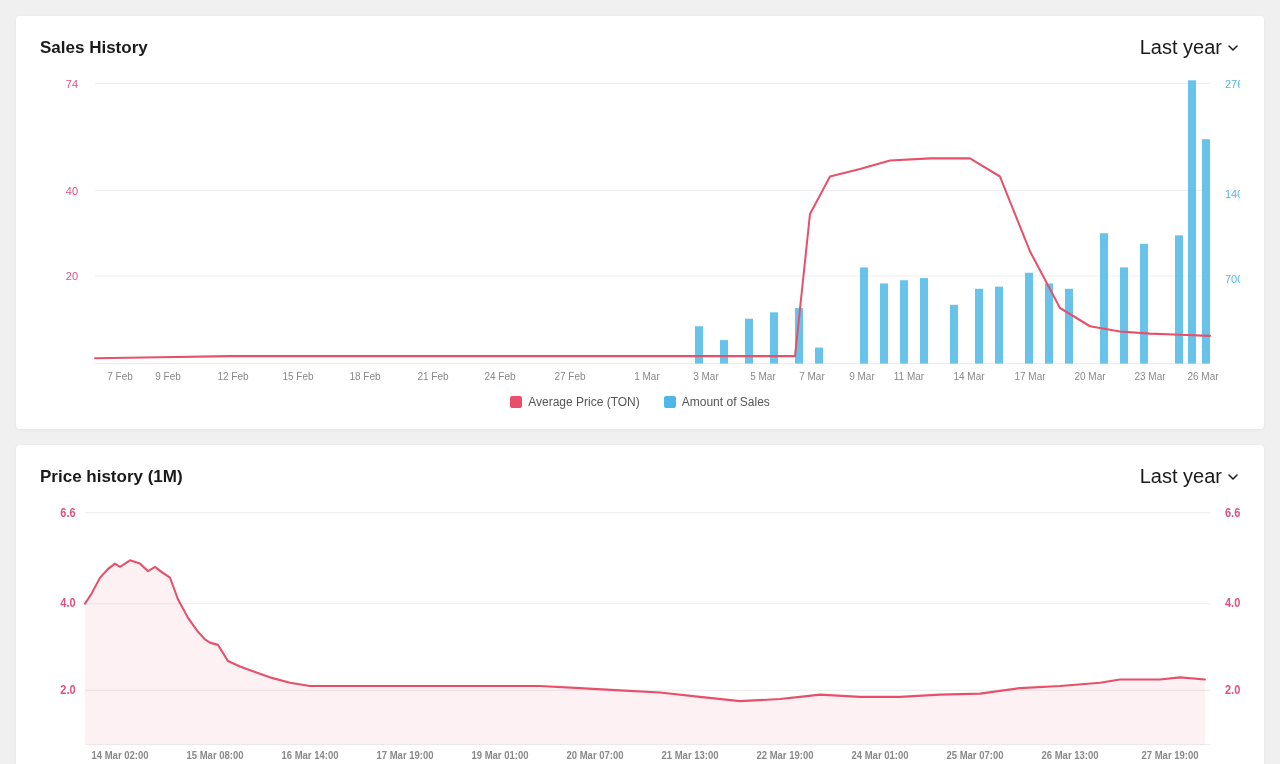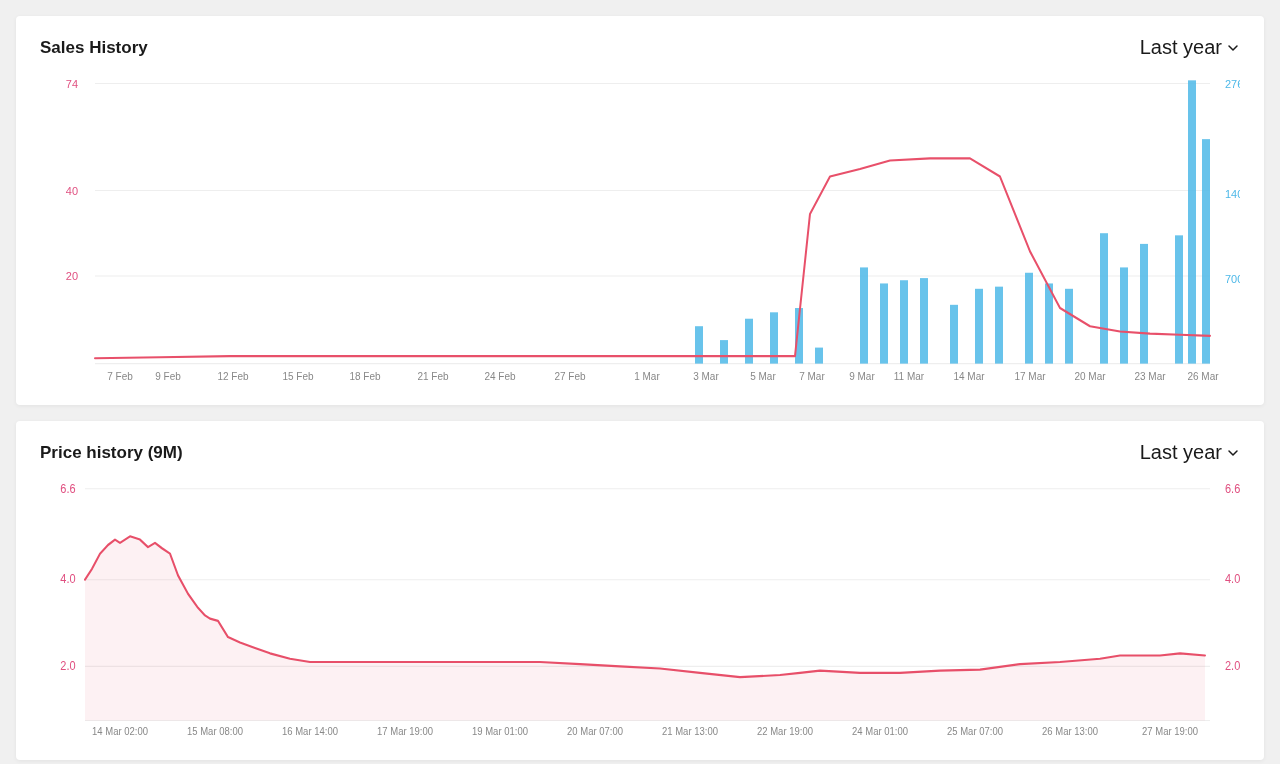--- a/index.html
+++ b/index.html
@@ -39,20 +39,21 @@
     .chart-area {
       position: relative;
       width: 100%;
     }
     
     .sales-chart-area {
       height: 310px;
     }
     .price-chart-area {
       height: 260px;
+      font-weight: bold;
     }
     .legend {
       display: flex;
       justify-content: center;
       gap: 24px;
       margin-top: 10px;
       font-size: 12px;
       color: #555;
     }
     .legend-item {
@@ -142,25 +143,35 @@
       <text x="772" y="285" font-size="10" fill="#888" text-anchor="middle">7 Mar</text>
       <text x="822" y="285" font-size="10" fill="#888" text-anchor="middle">9 Mar</text>
       <text x="869" y="285" font-size="10" fill="#888" text-anchor="middle">11 Mar</text>
       <text x="929" y="285" font-size="10" fill="#888" text-anchor="middle">14 Mar</text>
       <text x="990" y="285" font-size="10" fill="#888" text-anchor="middle">17 Mar</text>
       <text x="1050" y="285" font-size="10" fill="#888" text-anchor="middle">20 Mar</text>
       <text x="1110" y="285" font-size="10" fill="#888" text-anchor="middle">23 Mar</text>
       <text x="1163" y="285" font-size="10" fill="#888" text-anchor="middle">26 Mar</text>
     </svg>
   </div>
+  <div class="legend">
+    <div class="legend-item">
+      <div class="legend-dot" style="background:#e8506a;"></div>
+      <span>Average Price (TON)</span>
+    </div>
+    <div class="legend-item">
+      <div class="legend-dot" style="background:#4db8e8;"></div>
+      <span>Amount of Sales</span>
+    </div>
+  </div>
 </div>
 
 <div class="card">
   <div class="card-header">
-    <span class="card-title">Price history (9M)</span>
+    <span class="card-title">Price history (1M)</span>
     <div class="period-selector">
       <span>Last year</span>
       <svg width="14" height="14" viewBox="0 0 14 14">
         <polyline points="3,5 7,9 11,5" fill="none" stroke="#1a1a1a" stroke-width="1.5" stroke-linecap="round" stroke-linejoin="round"></polyline>
       </svg>
     </div>
   </div>
   <div class="chart-area price-chart-area">
     <svg width="100%" height="100%" viewBox="0 0 1200 240" preserveAspectRatio="none">
 

